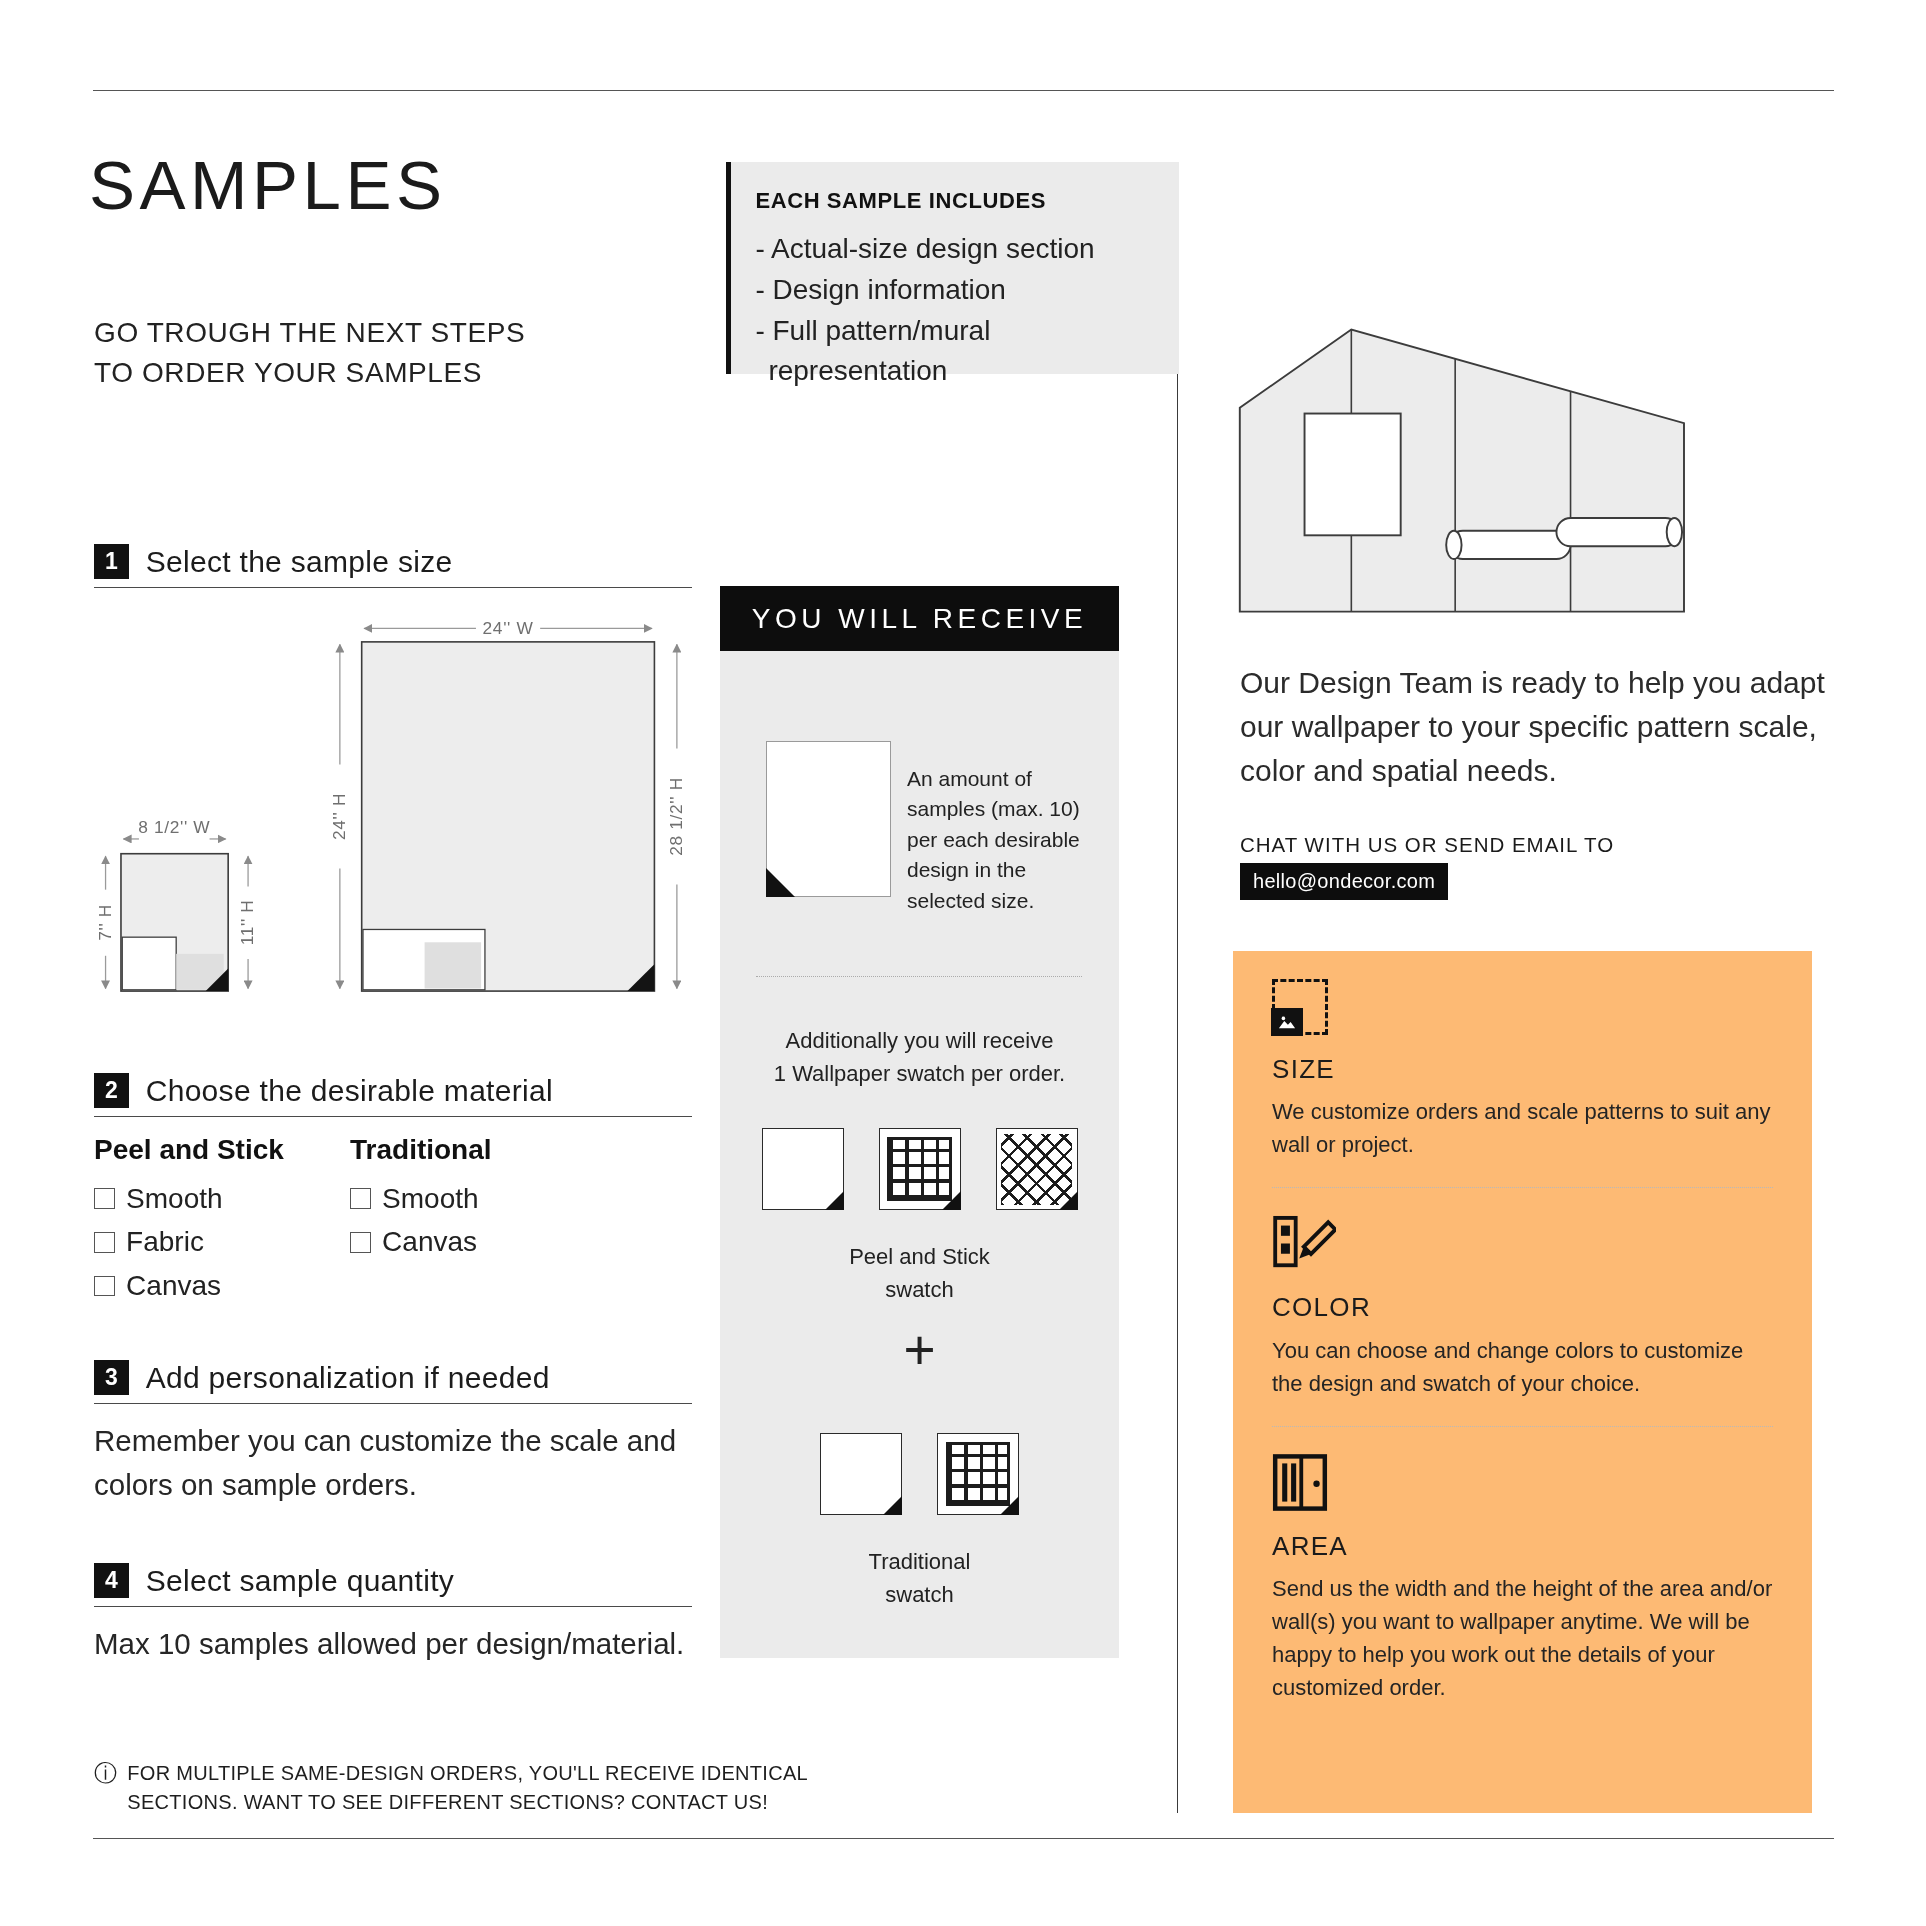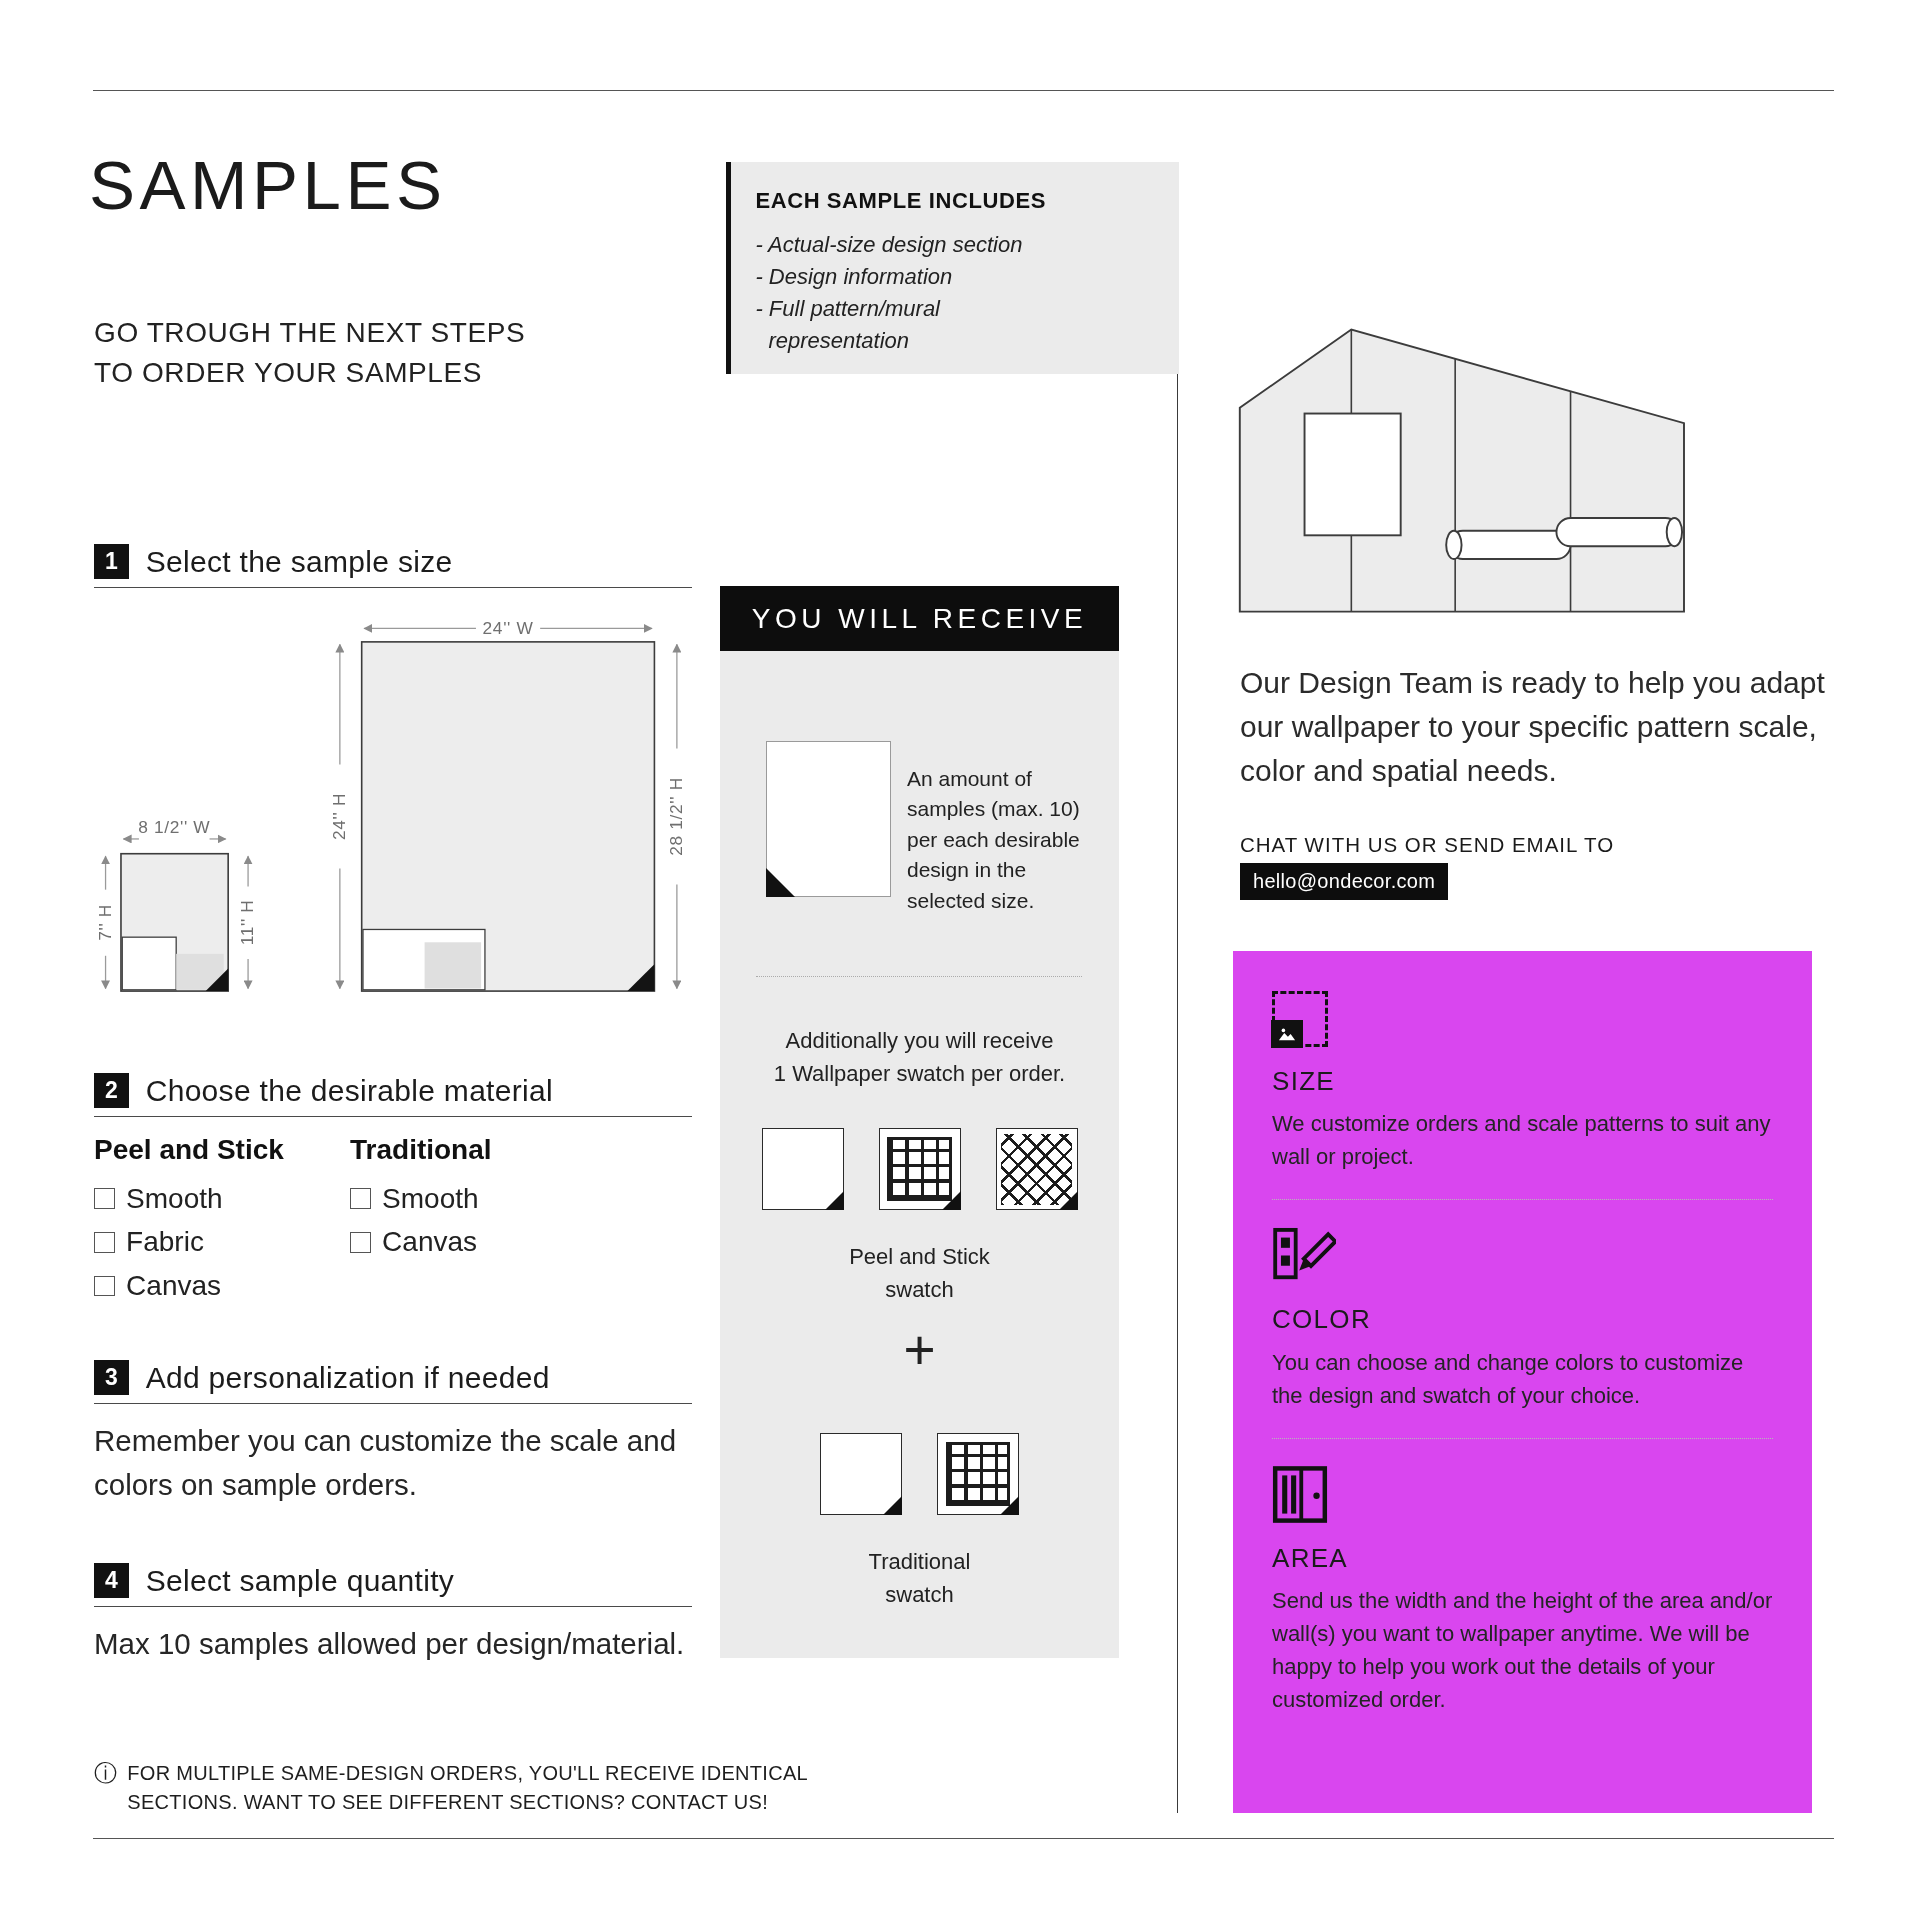--- a/index.html
+++ b/index.html
@@ -14,21 +14,21 @@
   .hr.top { top:90px; }
   .hr.bottom { top:1838px; }
   .vline { position:absolute; left:1177px; top:162px; width:1.3px; height:1651px; background:#3a3a3a; }
 
   
   .samples-title { position:absolute; left:89px; top:146px; font-size:69px; letter-spacing:4.5px; color:#1b1b1b; font-weight:400; }
   .samples-intro { position:absolute; left:94px; top:313px; font-size:28px; line-height:1.42; letter-spacing:0.6px; color:#222; }
 
   .includes-box { position:absolute; left:726px; top:162px; width:453px; height:212px; background:#ebebeb; border-left:5.8px solid #111; padding:26px 24.4px; }
   .includes-title { font-size:22px; font-weight:700; letter-spacing:0.6px; color:#111; margin-bottom:15.4px; }
-  .includes-item { font-size:22px; line-height:1.45; color:#222;font-style:italic; }
+  .includes-item { font-size:28px; line-height:1.45; color:#222; }
   .includes-item.indent { padding-left:13px; }
 
   .step { position:absolute; left:94px; width:598px; border-bottom:1.9px solid #4a4a4a; padding-bottom:7.7px; display:flex; align-items:center; gap:16.7px; }
   .step-num { width:35px; height:35px; background:#111; color:#fff; font-size:23px; font-weight:700; display:flex; align-items:center; justify-content:center; flex:0 0 auto; }
   .step-title { font-size:30px; color:#1c1c1c; letter-spacing:0.3px; }
   .step1 { top:544px; } .step2 { top:1073px; } .step3 { top:1360px; } .step4 { top:1563px; }
 
   .size-diagram { position:absolute; left:94px; top:604px; width:606px; height:398px; }
   .size-diagram text { font-family:"Liberation Sans", sans-serif; font-size:27px; fill:#6f6f6f; letter-spacing:1px; }
 
@@ -69,21 +69,21 @@
   .lab1 { top:654px; } .lab2 { top:959px; }
   .plus { position:absolute; left:0; top:732px; width:100%; text-align:center; font-size:55px; font-weight:300; color:#222; }
 
   
   .custom-title { position:absolute; left:1237px; top:146px; font-size:69px; letter-spacing:4.5px; color:#1b1b1b; font-weight:400; }
   .house-svg { position:absolute; left:1237px; top:327px; width:453px; height:291px; }
   .custom-intro { position:absolute; left:1240px; top:661px; width:591px; font-size:30px; line-height:1.47; color:#2b2b2b; }
   .chat-label { position:absolute; left:1240px; top:833px; font-size:20.5px; letter-spacing:1px; color:#1a1a1a; }
   .email-badge { position:absolute; left:1240px; top:863px; background:#0d0d0d; color:#fff; font-size:20px; letter-spacing:0.3px; padding:7px 13px; }
 
-  .features { position:absolute; left:1233px; top:951px; width:579px; height:862px; background:#d946ef; padding:40px 39px; }
+  .features { position:absolute; left:1233px; top:951px; width:579px; height:862px; background:#fdba74; padding:28px 39px; }
   .feature-title { font-size:26px; letter-spacing:1.3px; color:#1b1b1b; margin-top:19px; }
   .feature-text { font-size:22px; line-height:1.5; color:#242424; margin-top:10.3px; }
   .feat-div { border-top:1.9px dotted #b8b8b8; margin:26px 0; }
 
   .icon-size { position:relative; width:56px; height:56px; border:3.9px dashed #111; }
   .icon-size .pic { position:absolute; left:-3.9px; bottom:-3.9px; width:32px; height:28px; background:#111; display:flex; align-items:center; justify-content:center; }
   .icon-svg { display:block; }
 </style>
 </head>
 <body>

